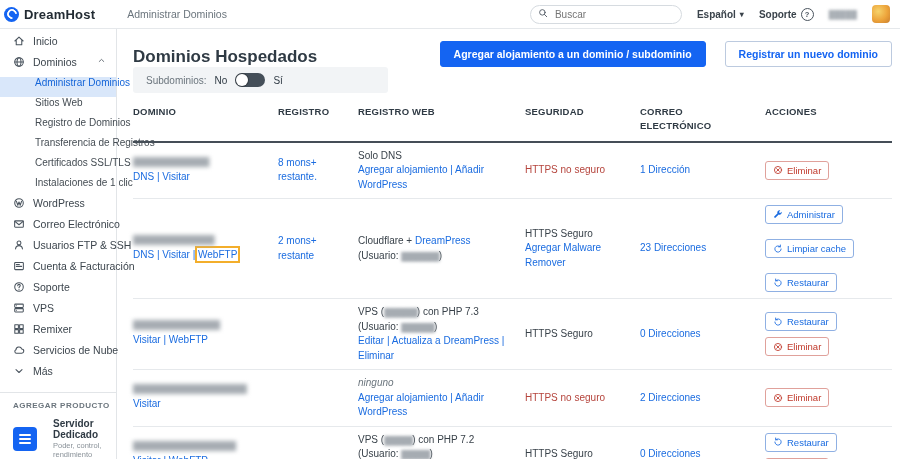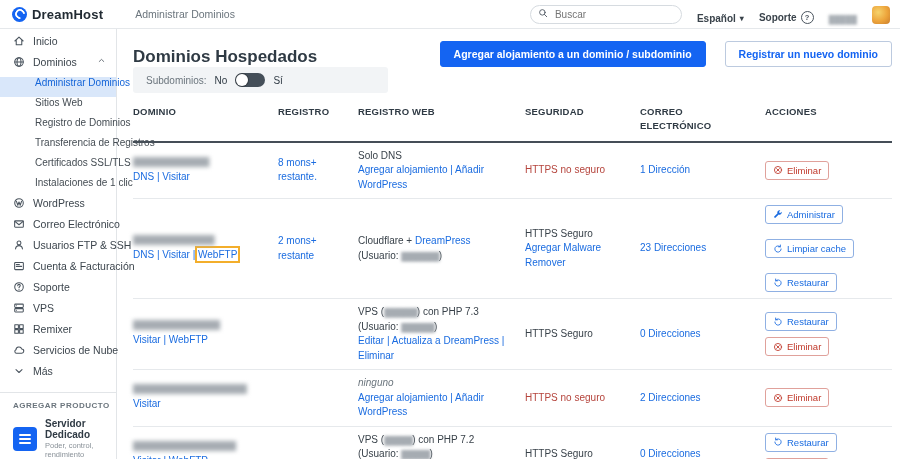--- a/index.html
+++ b/index.html
@@ -2,29 +2,29 @@
 <html><head>
 <meta charset="utf-8">
 <style>
   html,body{margin:0;padding:0}
   body{width:900px;height:459px;overflow:hidden;background:#fff;color:#39424a;
        font-family:"Liberation Sans",sans-serif}
   .page{width:900px;height:459px;display:flex;flex-direction:column}
 
   
   .topbar{height:19px;min-height:29px;display:flex;align-items:center;justify-content:space-between;
-          padding:0 10px 0 12px;border-bottom:1px solid #e5e8eb;background:#fff;box-sizing:border-box}
+          padding:0 10px 0 4px;border-bottom:1px solid #e5e8eb;background:#fff;box-sizing:border-box}
   .topbar-left{display:flex;align-items:center}
   .logo{display:flex;align-items:center;gap:5px;cursor:pointer}
   .logo-mark{width:15px;height:15px;border-radius:50%;background:#1464f2;position:relative;display:inline-block}
   .logo-mark::after{content:"";position:absolute;inset:2.5px;border-radius:50%;
           border:2.2px solid #fff;border-right-color:transparent;transform:rotate(40deg)}
   .logo-text{font-weight:bold;font-size:13px;color:#222b33;letter-spacing:.2px}
   .breadcrumb{margin-left:32px;font-size:10.5px;color:#6b757d}
-  .topbar-right{display:flex;align-items:flex-end;gap:15px}
+  .topbar-right{display:flex;align-items:center;gap:15px}
   .search{position:relative;width:152px}
   .search input{width:100%;height:19px;border:1px solid #d6dbe0;border-radius:10px;font-size:10px;
           padding:0 8px 0 24px;color:#444;outline:none;box-sizing:border-box;font-family:inherit;background:#fff}
   .search .icn{position:absolute;left:8px;top:4px;width:10px;height:10px;color:#4a545e}
   .lang,.support{font-size:10px;color:#3a434b;display:flex;align-items:center;gap:4px;font-weight:bold;cursor:pointer}
   .caret-glyph{font-size:8px;color:#3a434b}
   .qcirc{width:11px;height:11px;border:1.2px solid #4a545e;border-radius:50%;display:inline-flex;
           align-items:center;justify-content:center;font-size:7.5px;font-weight:bold;color:#4a545e}
   .user-redact{font-size:8px;color:#a9afb5;filter:blur(1.6px)}
   .avatar{width:18px;height:18px;border-radius:4px;cursor:pointer;
@@ -37,21 +37,21 @@
   .side-item{display:flex;align-items:flex-start;gap:8px;height:21px;padding-left:13px;font-size:10.5px;
           color:#3c454d;cursor:pointer;white-space:nowrap}
   .side-item .icn{width:12px;height:12px;color:#4a545e;flex:none}
   .side-item.sub{height:20px;padding-left:35px;font-size:10px;color:#444c53}
   .side-item.active{background:#d9e7fa;color:#1565d8}
   .side-item .caret{margin-left:auto;margin-right:10px;width:9px;height:9px}
   .sidebar-bottom{margin-top:auto;padding-bottom:8px}
   .sb-divider{border-top:1px solid #e2e5e8;margin:6px 0 8px}
   .add-product-label{font-size:8px;font-weight:bold;color:#6b757d;letter-spacing:.5px;
           padding-left:13px;margin-bottom:8px}
-  .product{display:flex;gap:8px;align-items:center;padding-left:13px;cursor:pointer}
+  .product{display:flex;gap:16px;align-items:center;padding-left:13px;cursor:pointer}
   .product-icon{width:24px;height:24px;border-radius:4px;background:#1464f2;display:flex;
           align-items:center;justify-content:center;flex:none}
   .bars{width:12px;height:10px;display:flex;flex-direction:column;justify-content:space-between}
   .bars i{display:block;height:2px;background:#fff;border-radius:1px}
   .product-title{font-size:10px;font-weight:bold;color:#2f3a44}
   .product-sub{font-size:7.5px;color:#8a9299;margin-top:1px}
 
   
   .content{flex:1;padding:12px 8px 0 16px;box-sizing:border-box;overflow:hidden}
   .content-head{display:flex;justify-content:space-between;align-items:flex-start}

